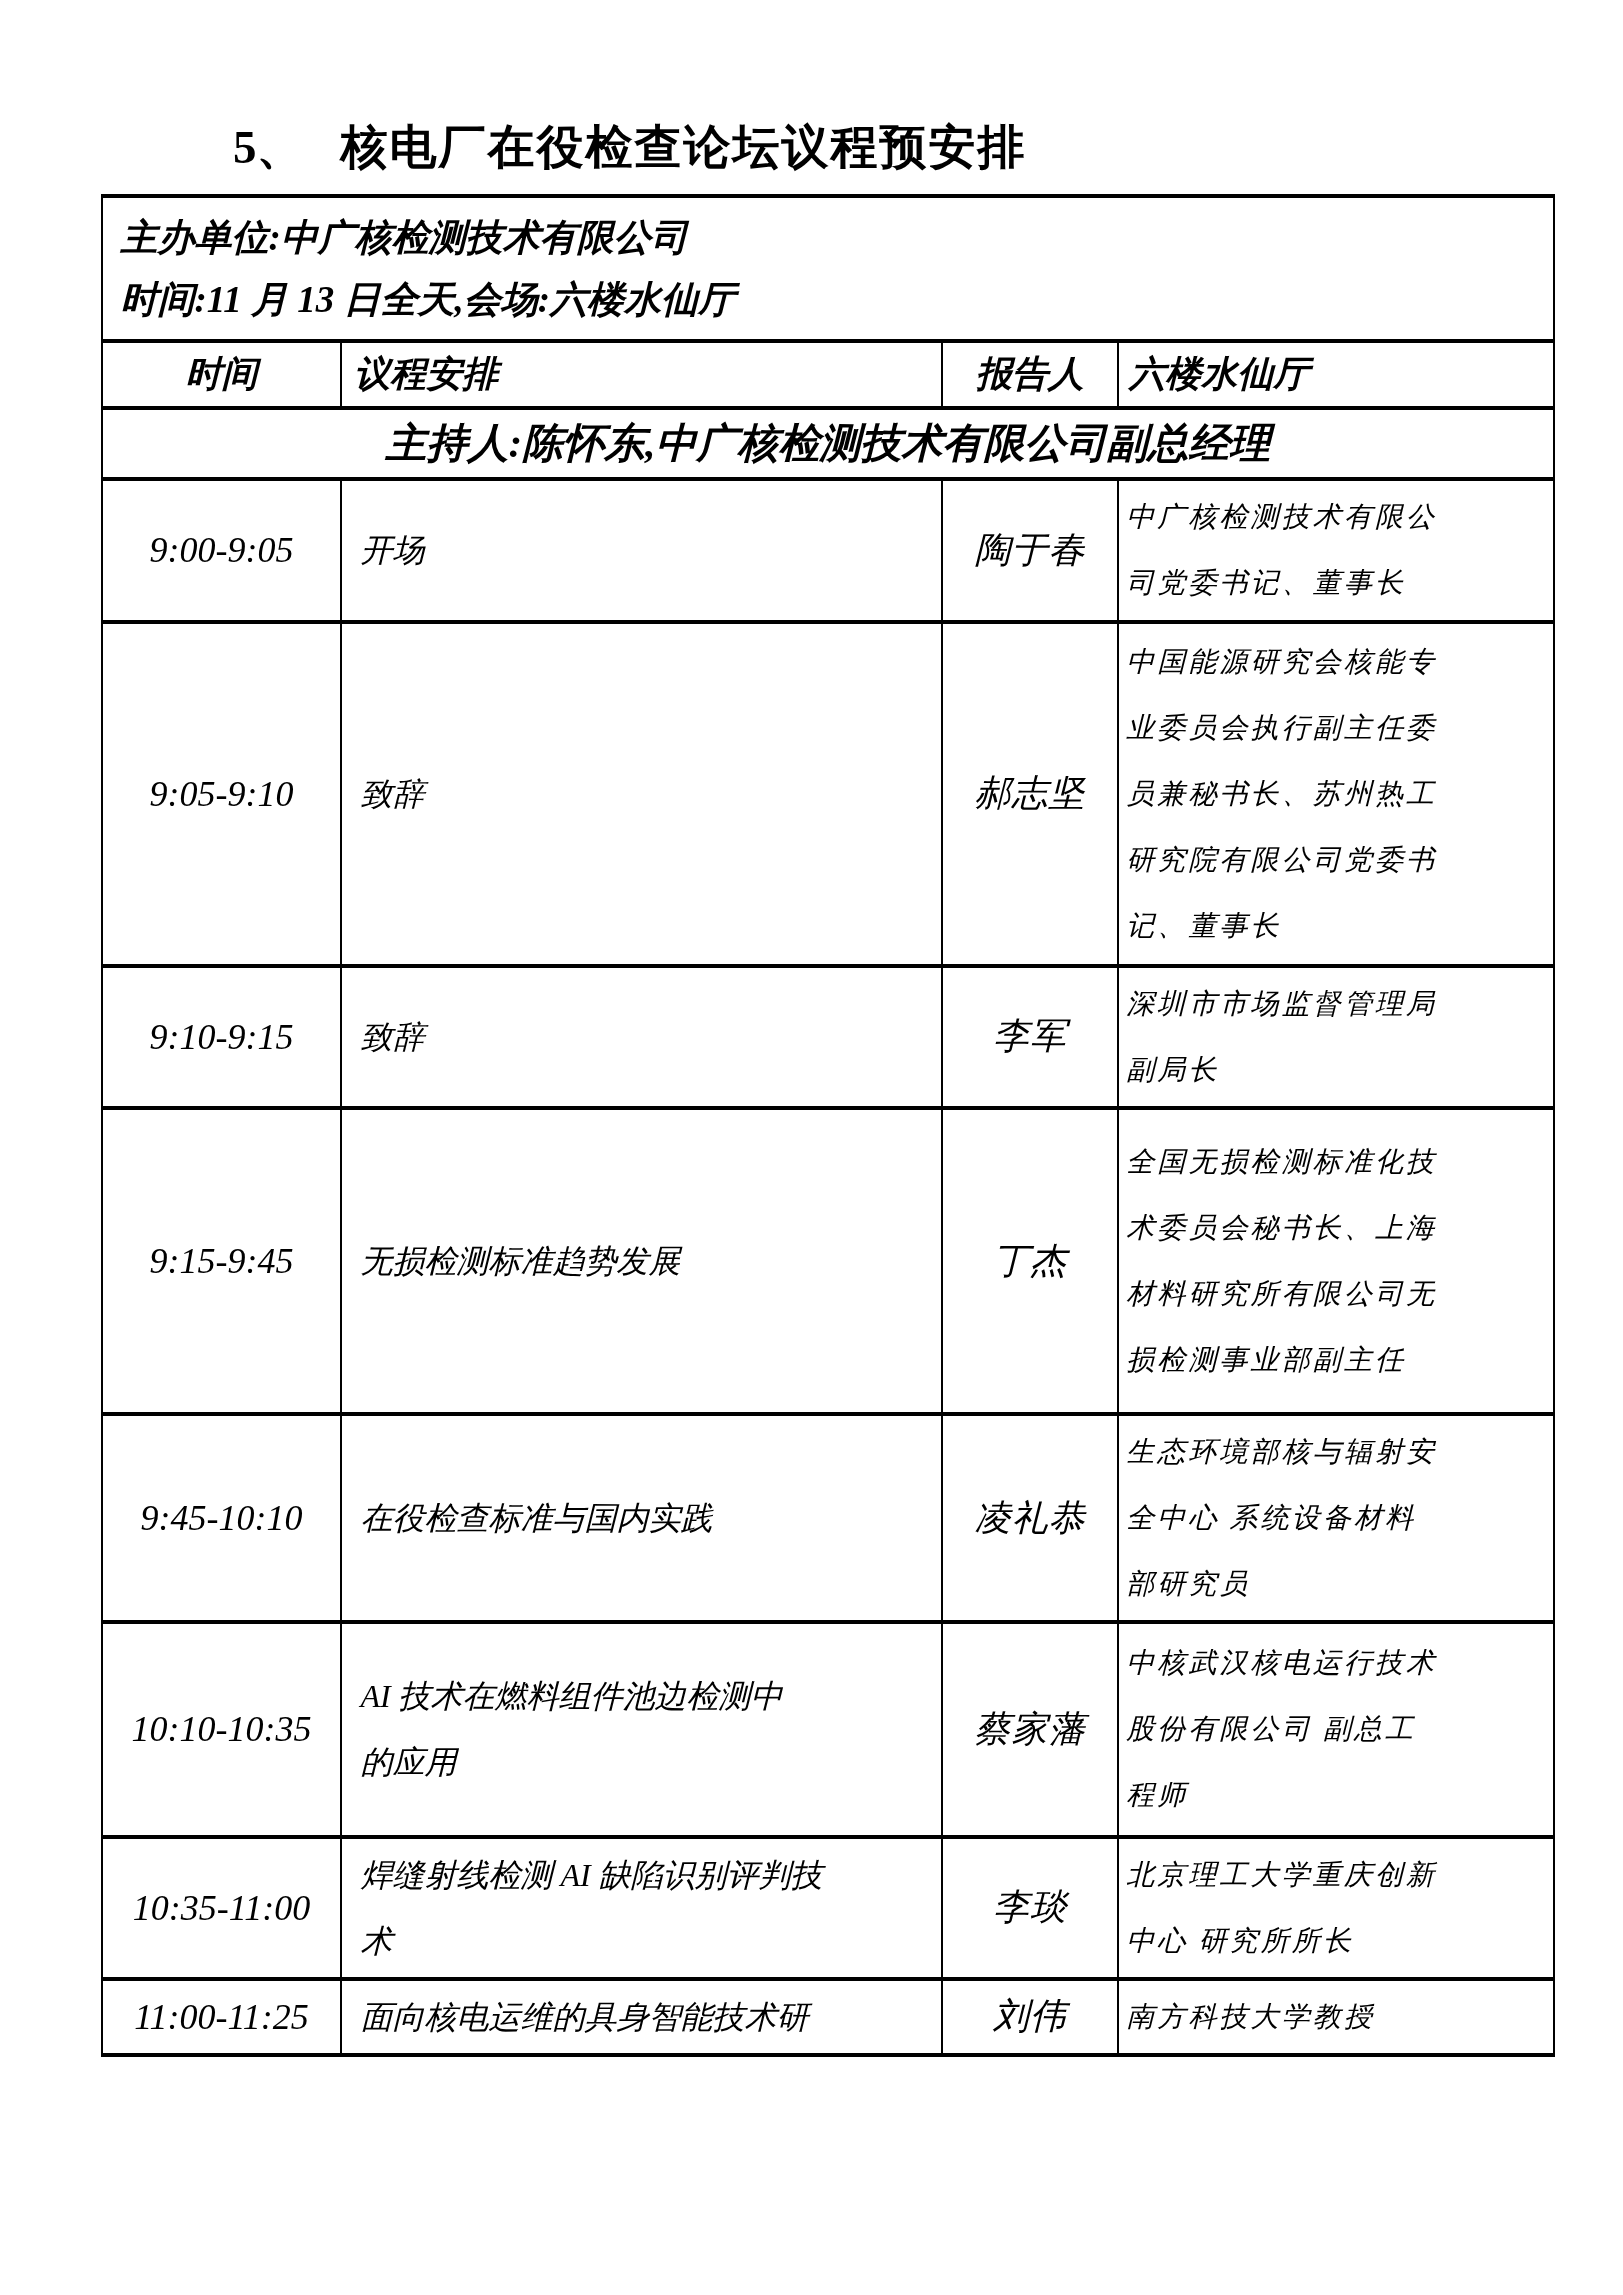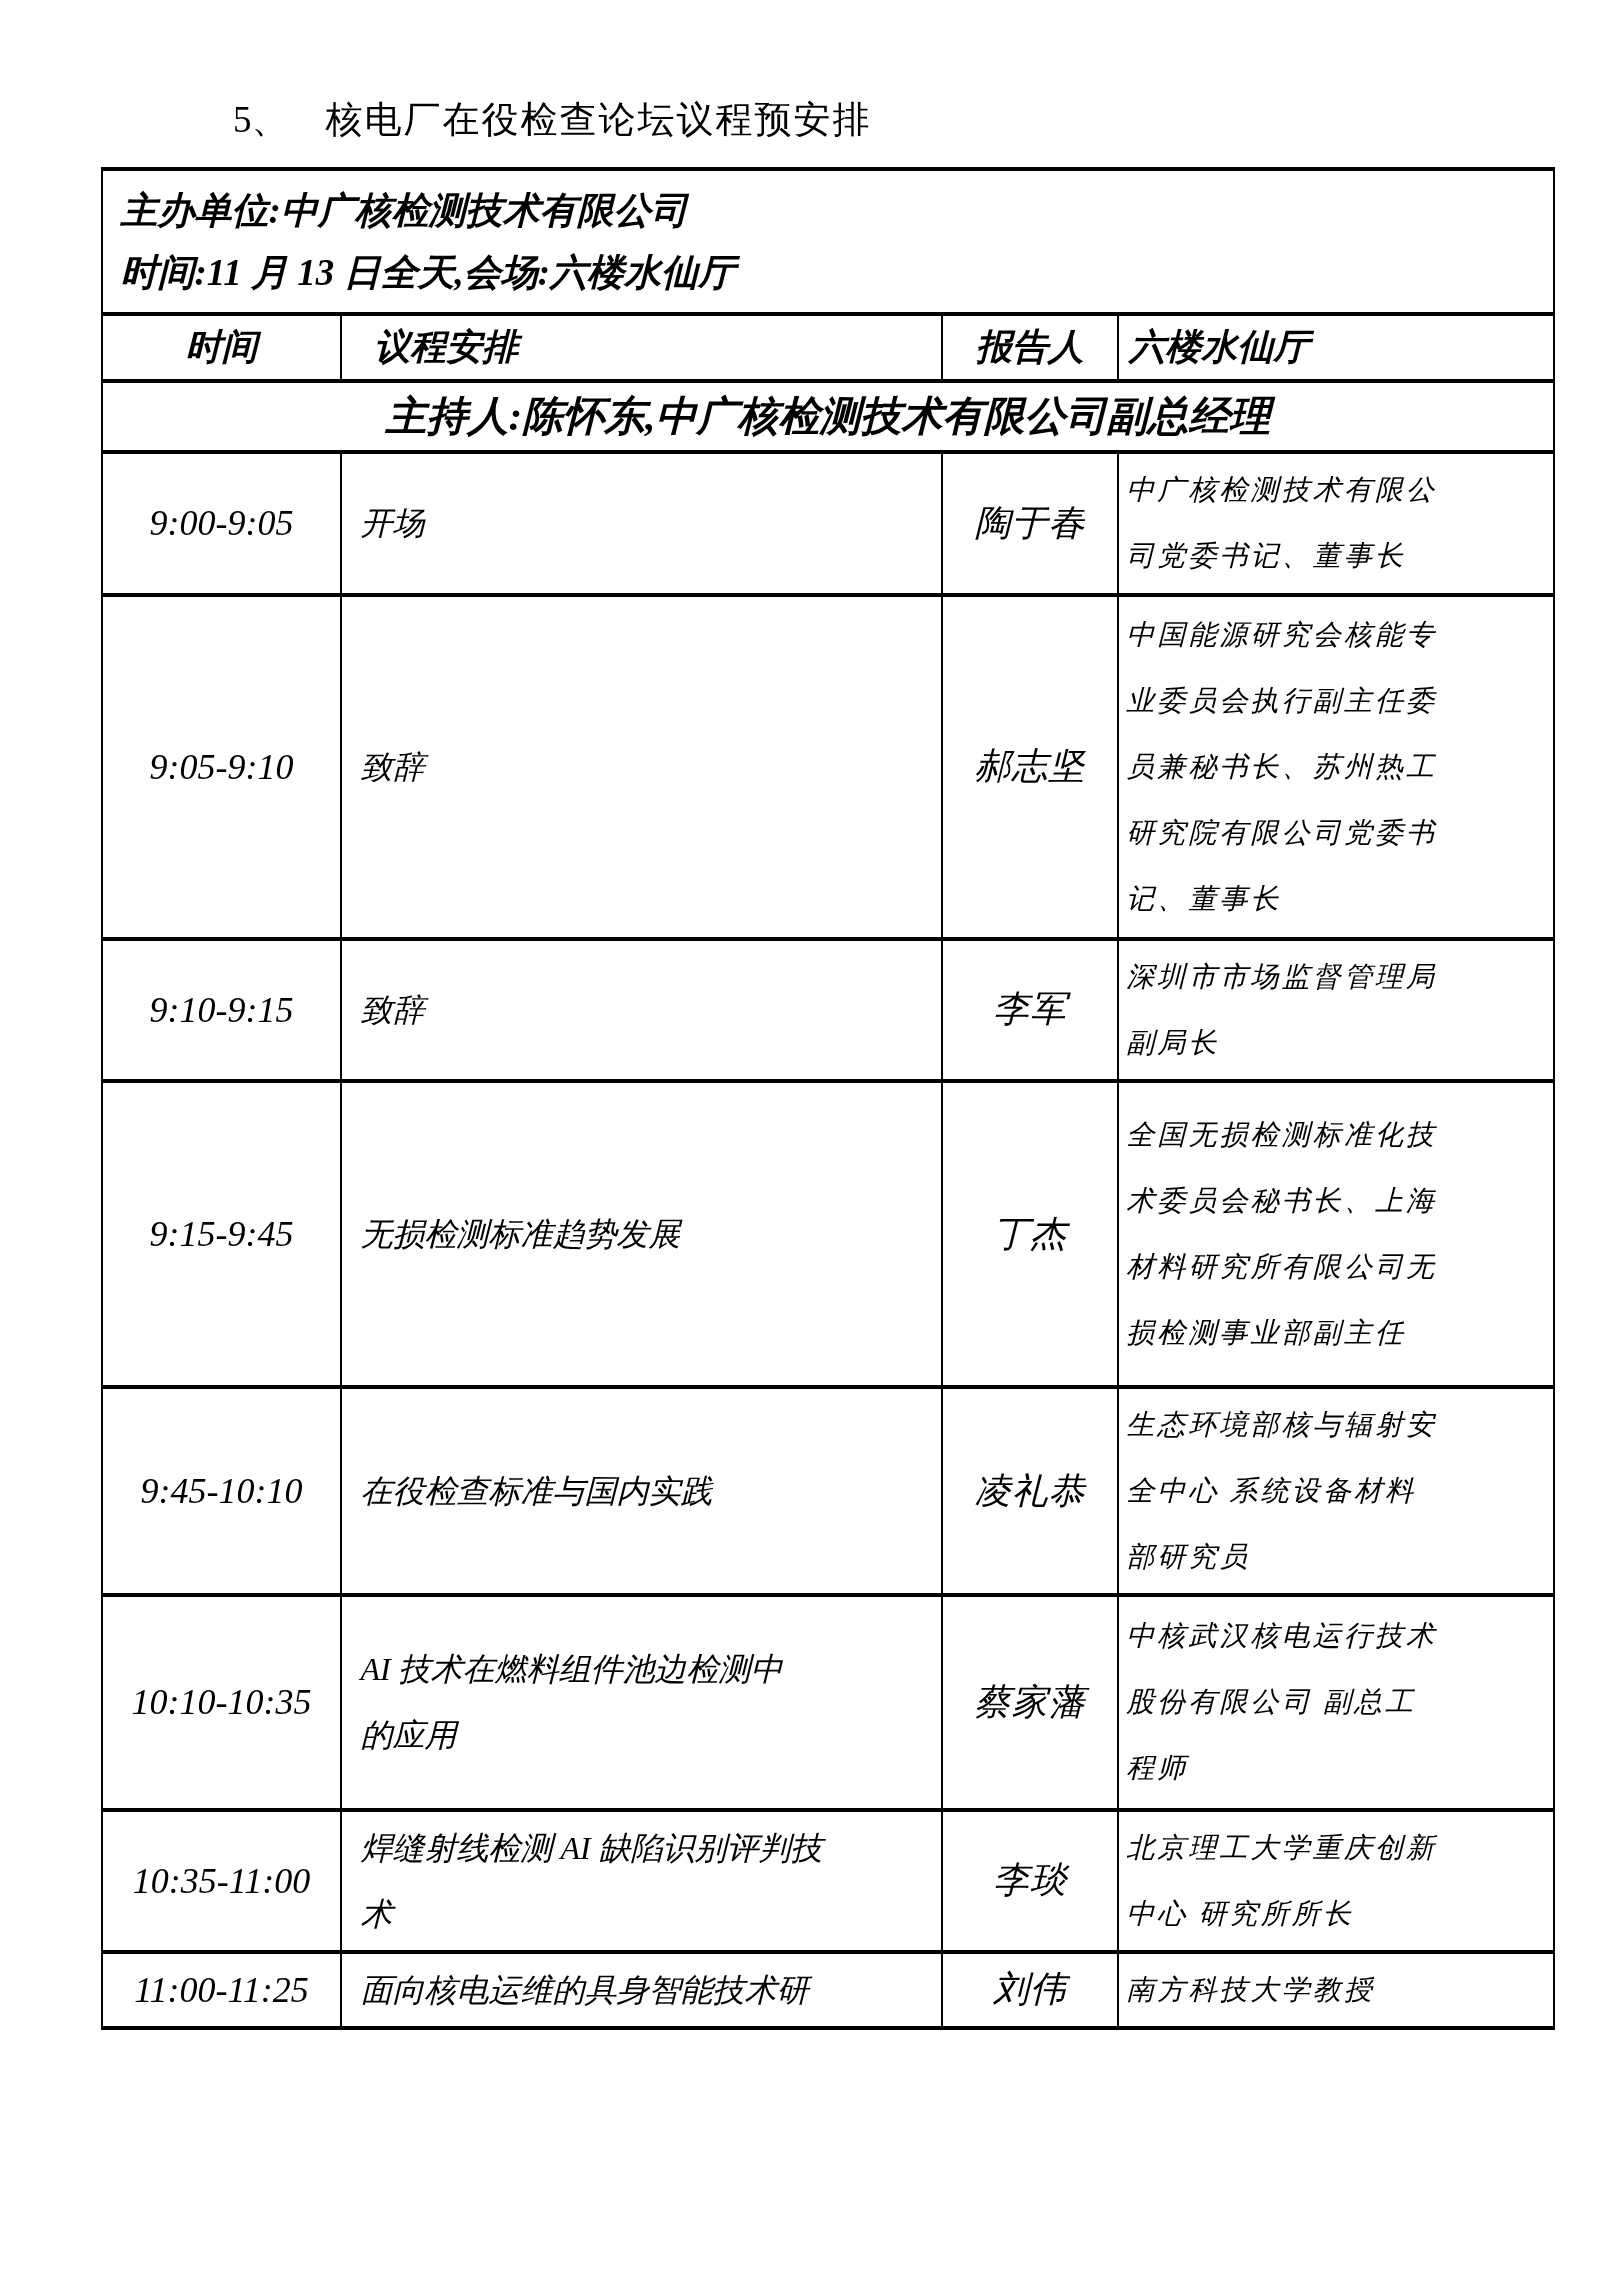--- a/index.html
+++ b/index.html
@@ -6,23 +6,23 @@
   .page{
     position:relative;
     width:1623px;
     height:2295px;
     background:#ffffff;
     color:#000;
     font-family:"Liberation Serif","DejaVu Serif",serif;
     overflow:hidden;
   }
   .doc-title{
-    margin:92px 0 0 233px;
-    font-size:37px;
-    font-weight:normal;
+    margin:119px 0 0 233px;
+    font-size:47px;
+    font-weight:bold;
     line-height:56px;
     white-space:nowrap;
   }
   .doc-title .num{display:inline-block;}
   .doc-title .txt{display:inline-block;margin-left:37px;letter-spacing:2px;}
 
   table.agenda{
     border-collapse:collapse;
     table-layout:fixed;
     width:1452px;
@@ -49,21 +49,21 @@
   .info-line{line-height:62px;white-space:nowrap;}
 
   th{
     height:63px;
     font-size:36px;
     font-weight:bold;
     text-align:center;
     padding:0;
   }
   th.h-agenda,th.h-unit{text-align:left;}
-  th.h-agenda{padding-left:32px;}
+  th.h-agenda{padding-left:12px;}
   th.h-unit{padding-left:10.2px;}
 
   td.host-cell{
     height:65px;
     font-size:41px;
     font-weight:bold;
     text-align:center;
   }
 
   td.cell-time{

